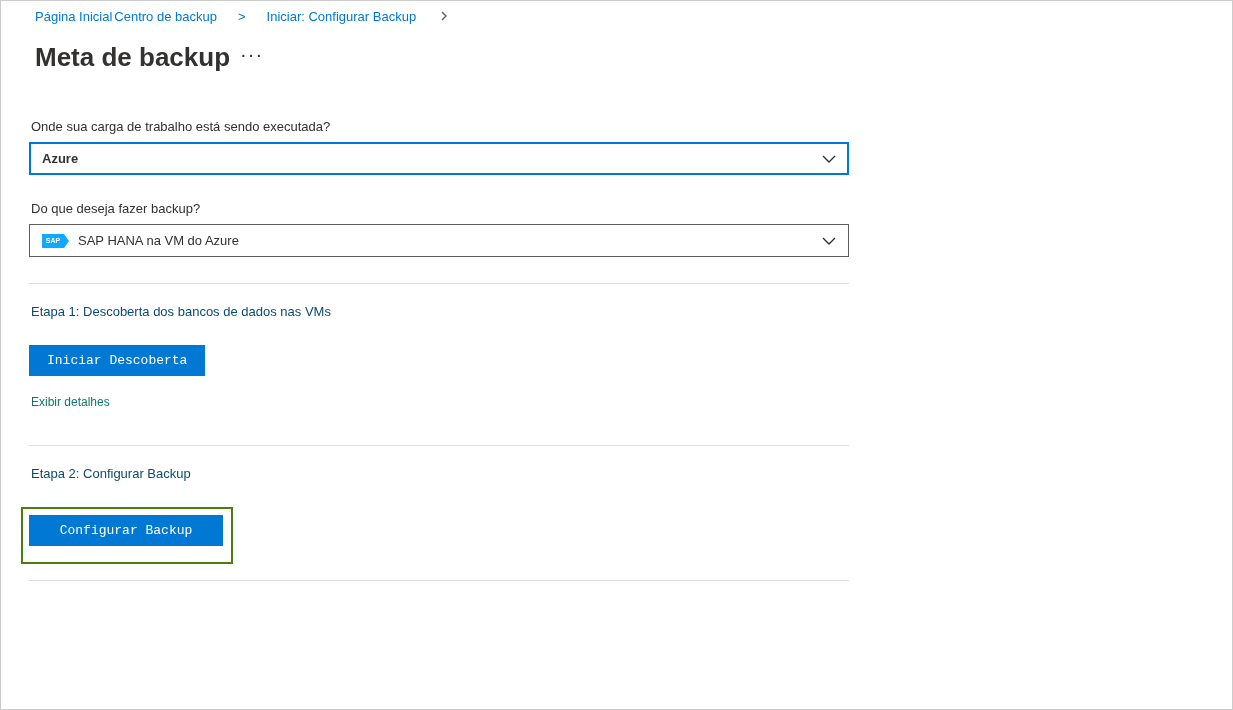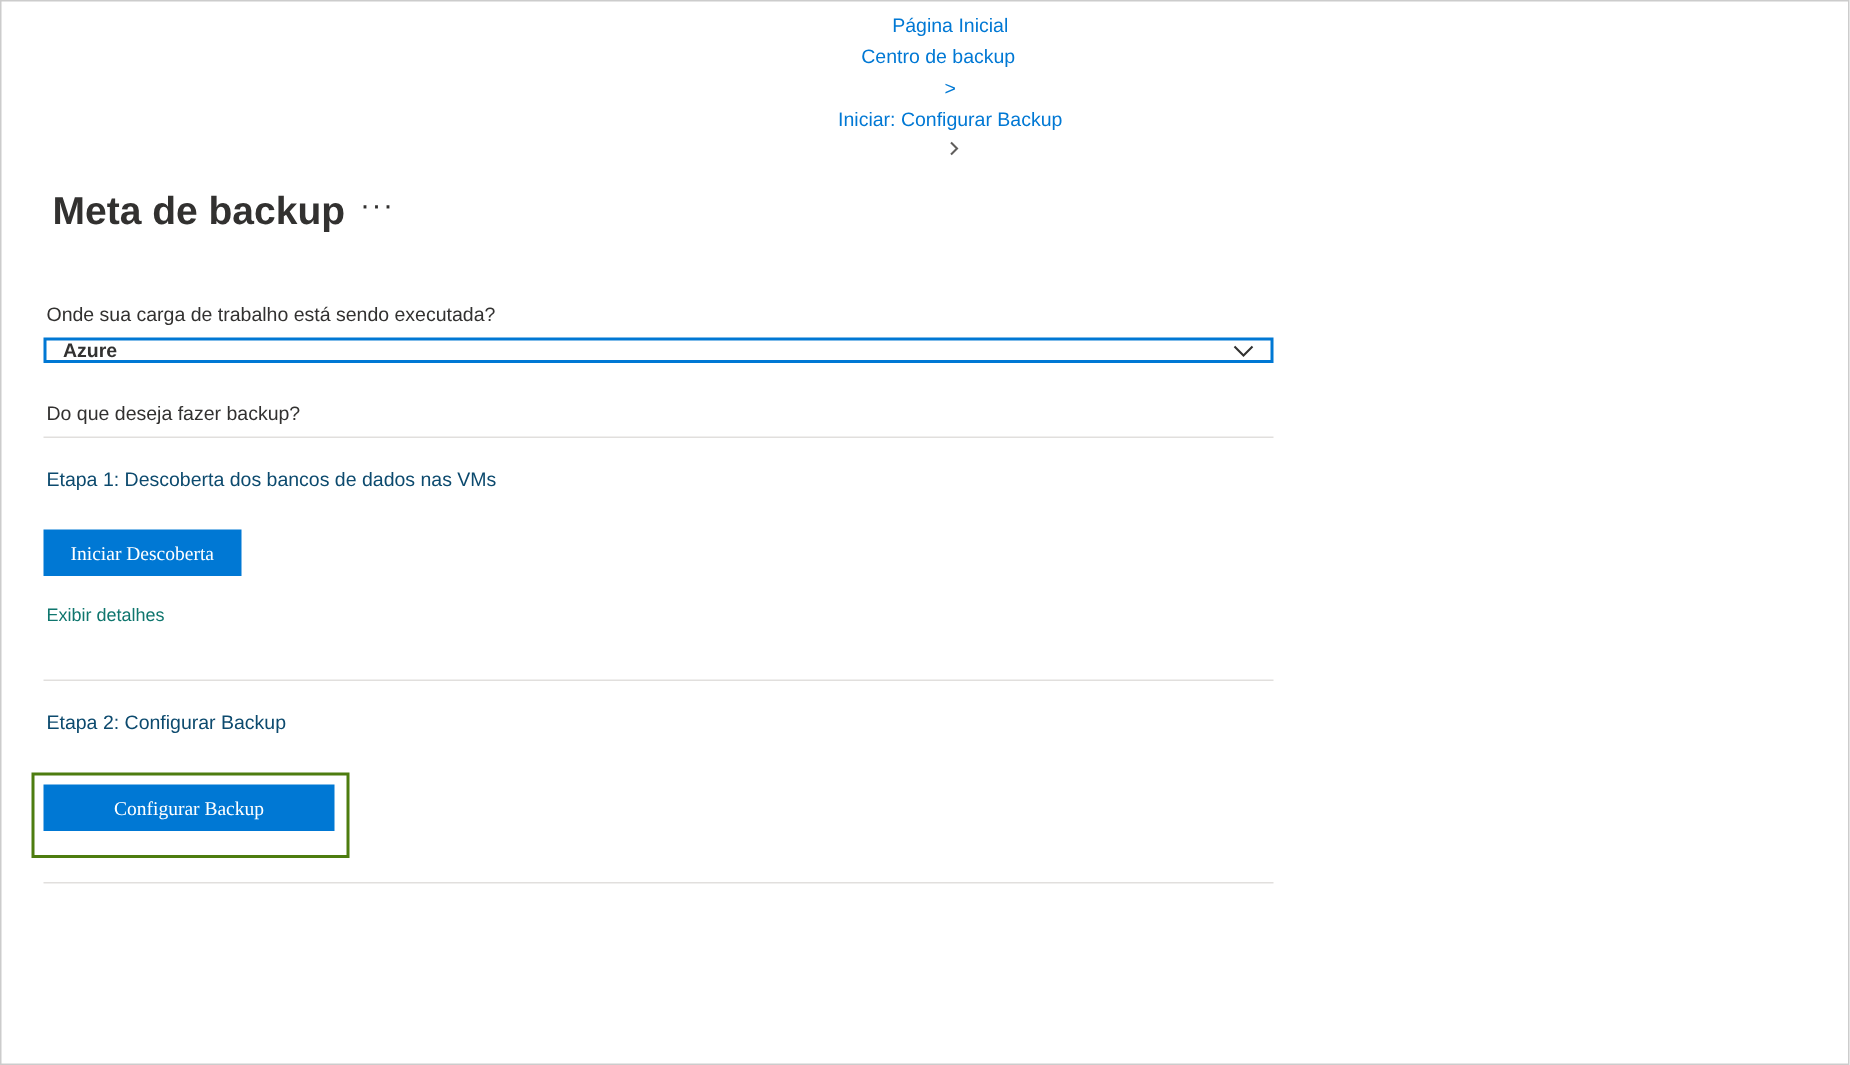--- a/index.html
+++ b/index.html
@@ -16,23 +16,22 @@
       height: 710px;
       border: 1px solid #cccccc;
       padding: 8px 0 0 0;
       overflow: hidden;
     }
     .breadcrumb {
       display: flex;
       align-items: center;
       padding: 0 0 0 34px;
       font-size: 13px;
-      gap: 6px;
+      gap: 18px;
       margin-bottom: 18px;
-      flex-direction: column;
     }
     .breadcrumb a {
       color: #0078d4;
       text-decoration: none;
       cursor: pointer;
     }
     .breadcrumb .sep {
       color: #0078d4;
       margin: 0 3px;
     }
@@ -66,21 +65,21 @@
     }
     .field-label {
       font-size: 13px;
       color: #323130;
       margin-bottom: 8px;
       padding-left: 2px;
     }
     .select-box {
       position: relative;
       width: 820px;
-      height: 17px;
+      height: 33px;
       border: 1px solid #605e5c;
       display: flex;
       align-items: center;
       padding: 0 12px;
       cursor: pointer;
       background: #fff;
       margin-bottom: 26px;
     }
     .select-box.focused {
       border: 2px solid #0078d4;
@@ -139,21 +138,21 @@
       padding-left: 2px;
     }
     .primary-btn {
       background: #0078d4;
       color: #fff;
       border: none;
       padding: 0 18px;
       height: 31px;
       font-size: 13px;
       cursor: pointer;
-      font-family: Liberation Serif, serif;
+      font-family: Liberation Mono, monospace;
       margin-bottom: 18px;
       min-width: 120px;
     }
     .link-small {
       color: #0f766e;
       font-size: 12px;
       cursor: pointer;
       text-decoration: none;
       display: inline-block;
       margin-bottom: 36px;
@@ -200,20 +199,29 @@
   <div class="select-box focused">
     <span class="value bold">Azure</span>
     <span class="chevron">
       <svg viewBox="0 0 14 8">
           <path d="M1 1 L7 7 L13 1" stroke="#323130" stroke-width="1.4" fill="none"></path>
         </svg>
     </span>
   </div>
 
   <div class="field-label">Do que deseja fazer backup?</div>
+  <div class="select-box">
+    <span class="sap-icon">SAP</span>
+    <span class="value">SAP HANA na VM do Azure</span>
+    <span class="chevron">
+      <svg viewBox="0 0 14 8">
+          <path d="M1 1 L7 7 L13 1" stroke="#323130" stroke-width="1.4" fill="none"></path>
+        </svg>
+    </span>
+  </div>
 
   <hr class="divider">
 
   <div class="step-block">
     <div class="step-label">Etapa 1: Descoberta dos bancos de dados nas VMs</div>
     <button class="primary-btn">Iniciar Descoberta</button>
     <br>
     <a class="link-small">Exibir detalhes</a>
   </div>
 

